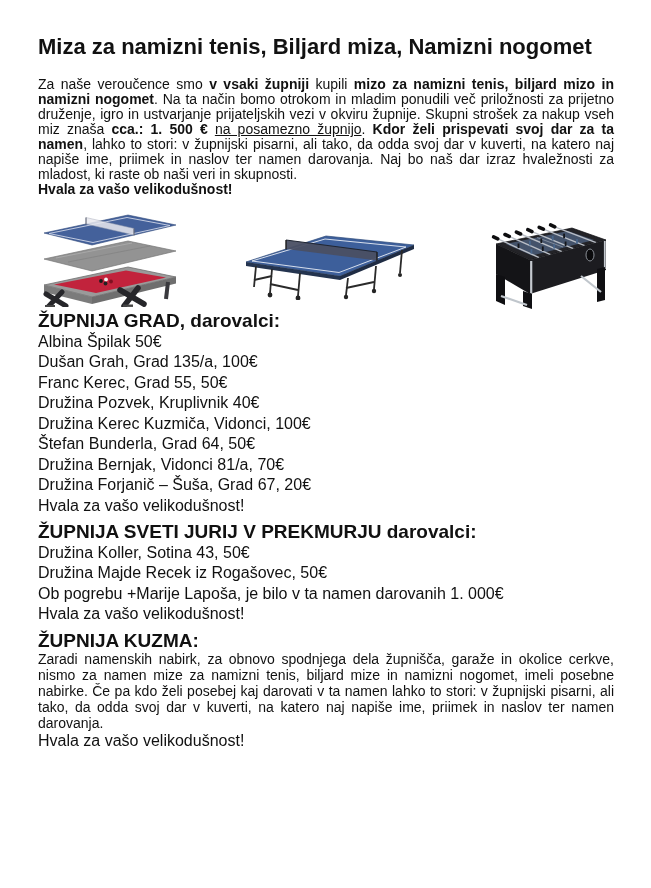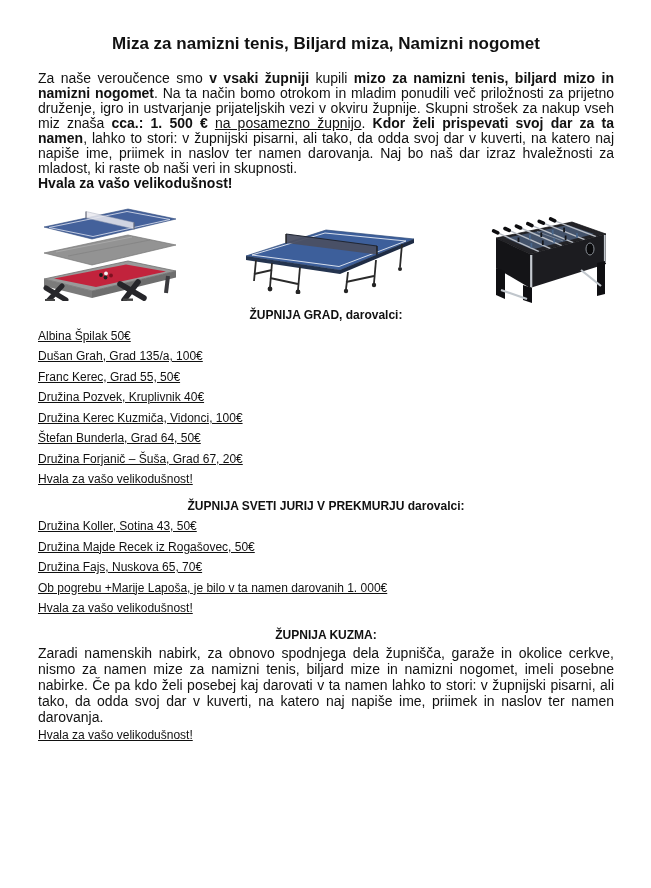--- a/index.html
+++ b/index.html
@@ -1,32 +1,32 @@
 <!DOCTYPE html>
 <html><head>
 <meta charset="utf-8">
 <style>
   html,body{margin:0;padding:0;}
   body{
     width:651px;height:888px;background:#ffffff;overflow:hidden;
     font-family:"Liberation Sans", sans-serif;color:#111;
   }
   .page{padding:28px 37px 0 38px;}
-  .title{font-size:17px;font-weight:bold;text-align:center;margin:6px 0 17px 0;}
+  .title{font-size:22px;font-weight:bold;text-align:left;margin:6px 0 17px 0;}
   p{margin:0;}
   .intro{font-size:14px;line-height:15px;text-align:justify;}
   .bold{font-weight:bold;}
   .images-row{
     display:flex;justify-content:space-between;align-items:flex-start;
     margin:10px 2px 2px 2px;height:102px;
   }
   .img-mid{align-self:center;}
   .img-right{margin-top:7px;}
-  h2{font-size:12px;font-weight:bold;margin:0;line-height:20.5px;text-align:center;}
-  .line{font-size:12px;line-height:20.5px;white-space:pre-wrap;text-decoration:underline;}
+  h2{font-size:19px;font-weight:bold;margin:0;line-height:20.5px;}
+  .line{font-size:16px;line-height:20.5px;white-space:pre-wrap;}
   .para{font-size:14px;line-height:16px;text-align:justify;}
   section{margin-top:6px;}
   section.first{margin-top:2px;}
 </style>
 </head>
 <body>
 
 <div class="page">
 
   <h1 class="title">Miza za namizni tenis, Biljard miza, Namizni nogomet</h1>
@@ -135,31 +135,31 @@
 
   <section class="first">
     <h2>ŽUPNIJA GRAD, darovalci:</h2>
     <div>
         <div class="line">Albina Špilak 50€</div>
         <div class="line">Dušan Grah, Grad 135/a, 100€</div>
         <div class="line">Franc Kerec, Grad 55, 50€</div>
         <div class="line">Družina Pozvek, Kruplivnik 40€</div>
         <div class="line">Družina Kerec Kuzmiča, Vidonci, 100€</div>
         <div class="line">Štefan Bunderla, Grad 64, 50€</div>
+        <div class="line">Družina Bernjak, Vidonci 81/a, 70€</div>
         <div class="line">Družina Forjanič – Šuša, Grad 67, 20€</div>
         <div class="line">Hvala za vašo velikodušnost!</div>
       </div>
   </section>
 
   <section>
     <h2>ŽUPNIJA SVETI JURIJ V PREKMURJU darovalci:</h2>
     <div>
         <div class="line">Družina Koller, Sotina 43, 50€</div>
         <div class="line">Družina Majde Recek iz Rogašovec, 50€</div>
-        <div class="line">Družina Fajs, Nuskova 65, 70€</div>
         <div class="line">Ob pogrebu +Marije Lapoša, je bilo v ta namen darovanih 1. 000€</div>
         <div class="line">Hvala za vašo velikodušnost!</div>
       </div>
   </section>
 
   <section>
     <h2>ŽUPNIJA KUZMA:</h2>
     <p class="para">Zaradi namenskih nabirk, za obnovo spodnjega dela župnišča, garaže in okolice cerkve, nismo za namen mize za namizni tenis, biljard mize in namizni nogomet, imeli posebne nabirke. Če pa kdo želi posebej kaj darovati v ta namen lahko to stori: v župnijski pisarni, ali tako, da odda svoj dar v kuverti, na katero naj napiše ime, priimek in naslov ter namen darovanja.</p>
     <div>
         <div class="line">Hvala za vašo velikodušnost!</div>

